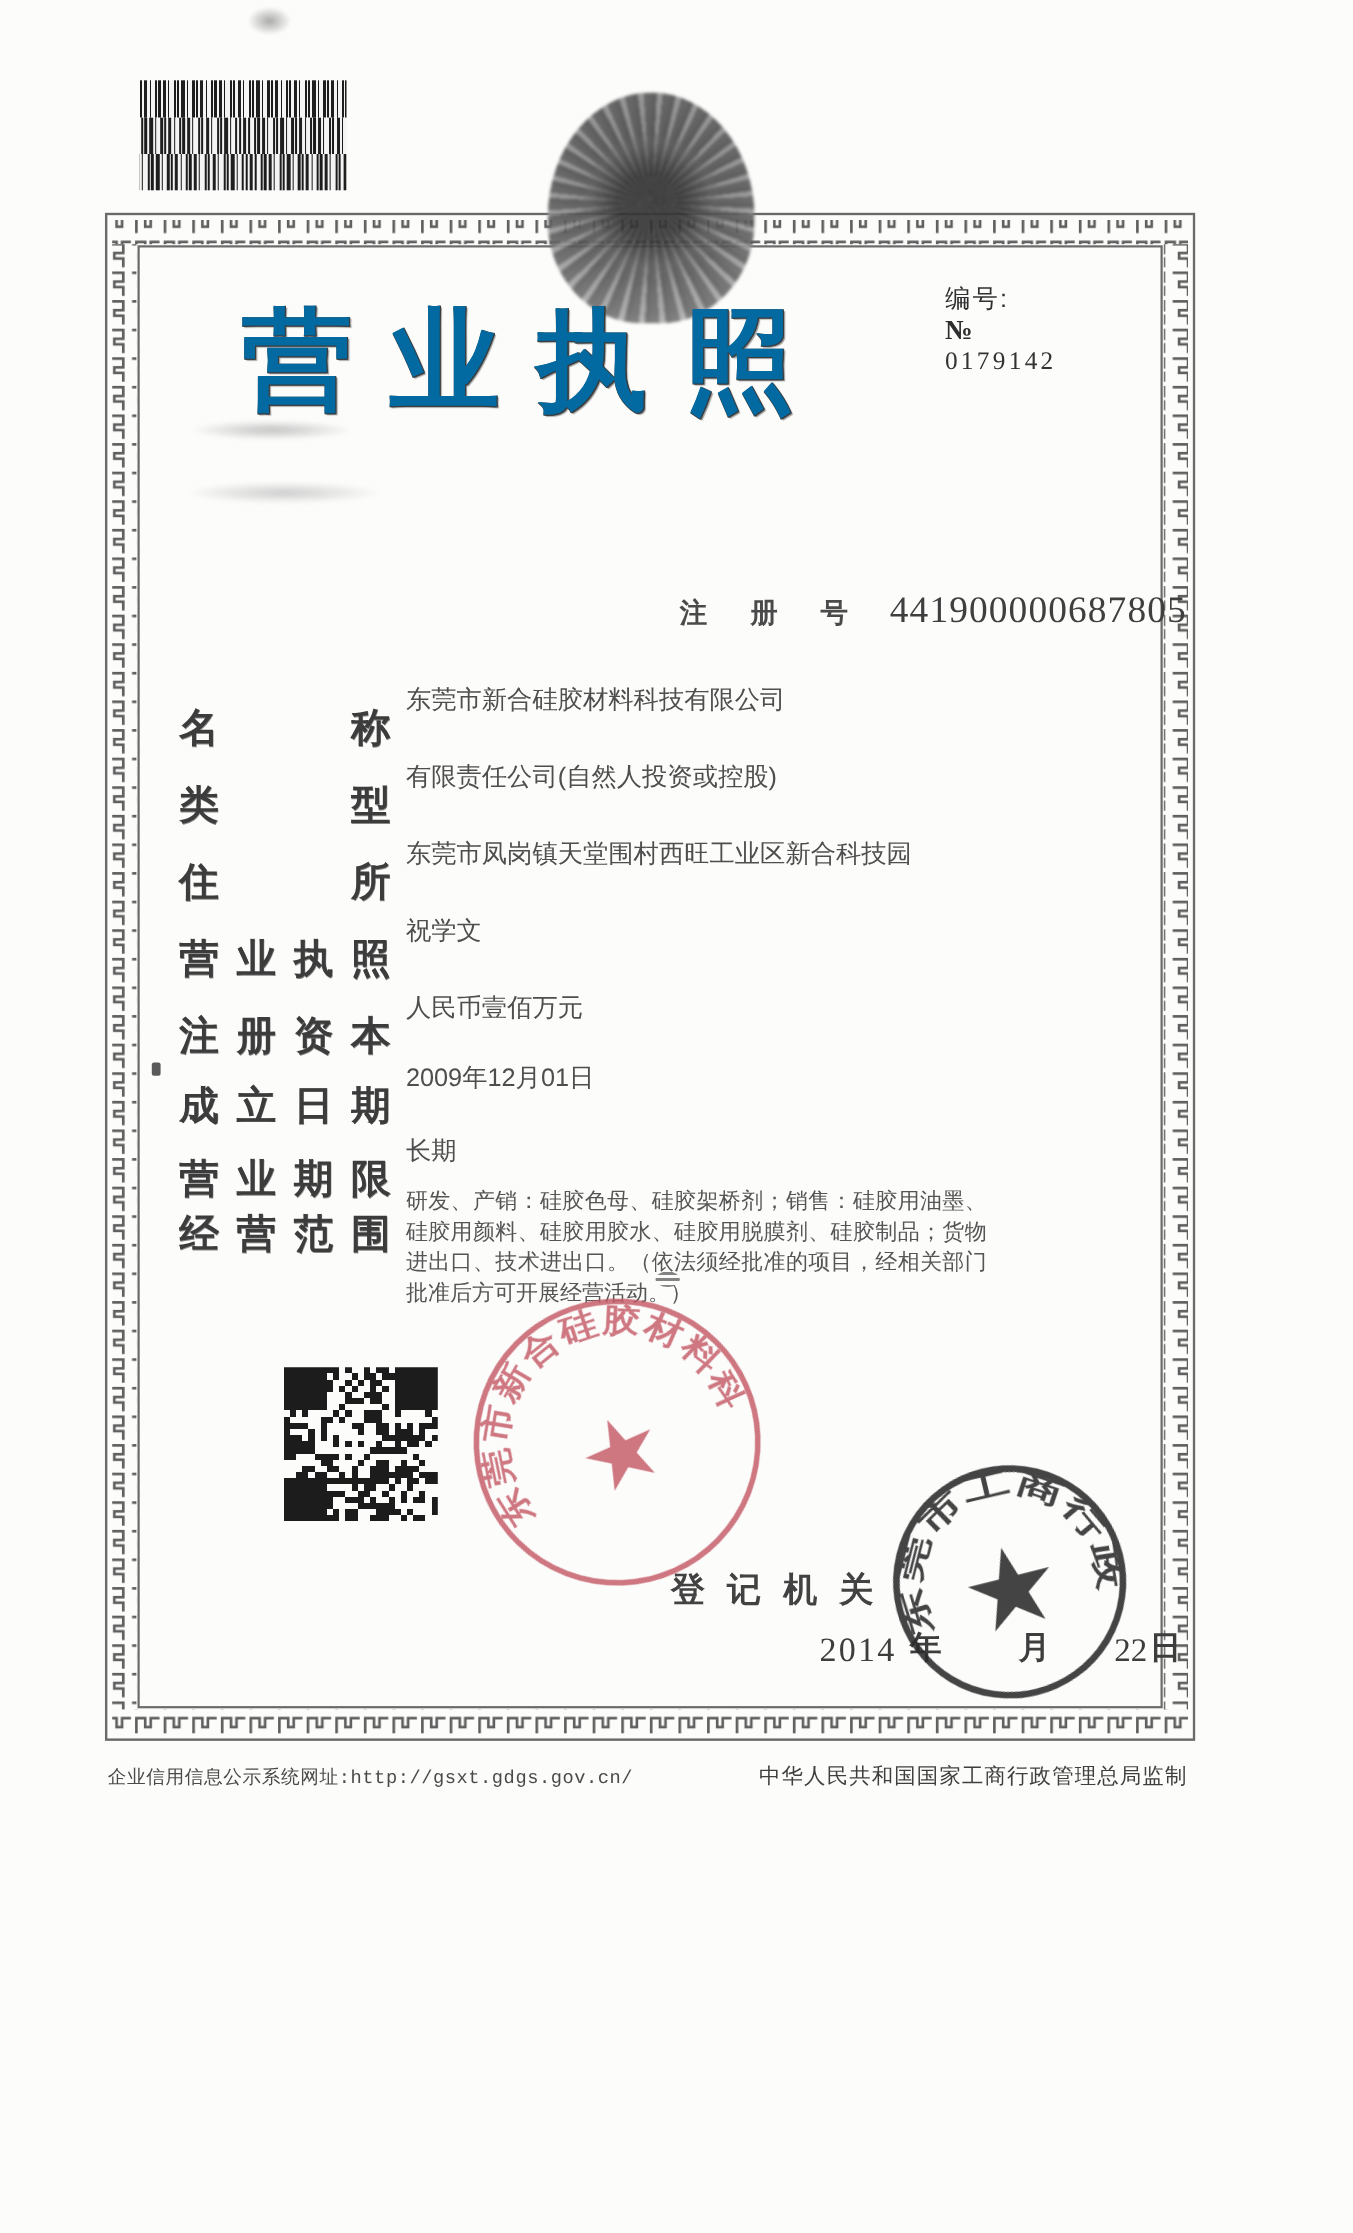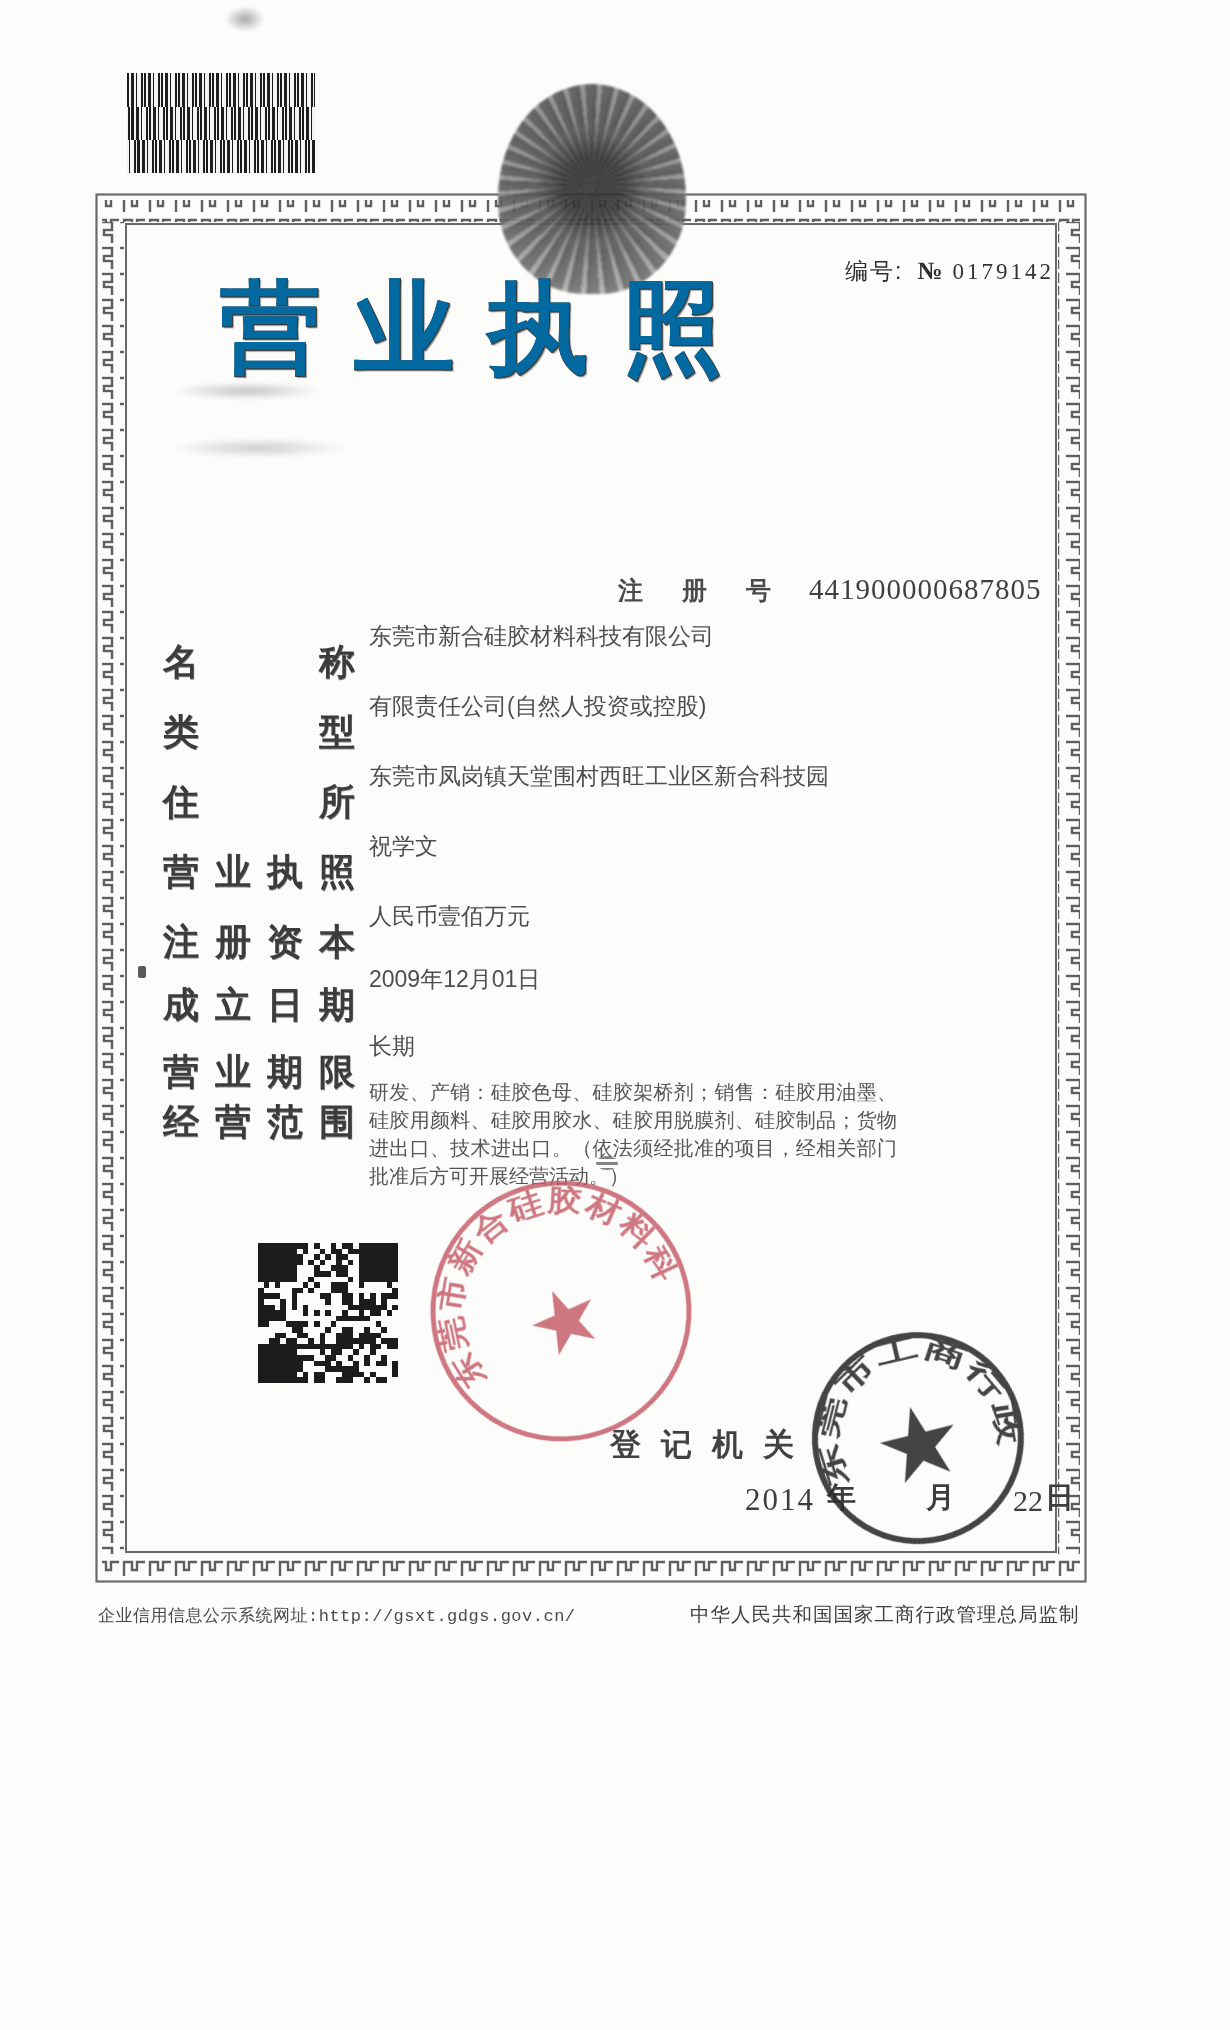--- a/index.html
+++ b/index.html
@@ -27,34 +27,34 @@
     opacity:.92;
   }
   #emblem:after{content:"";position:absolute;inset:18% 16% 14% 16%;border-radius:50%;
     background:radial-gradient(circle at 50% 45%,rgba(25,25,25,.55) 0 30%,rgba(90,90,90,.35) 55%,transparent 75%);
     filter:blur(1px);}
 
   
   #frame{left:95px;top:193px;z-index:1;}
 
   
-  #serial{left:845px;top:256px;display:flex;align-items:baseline;z-index:4;color:#2f2f2f;}
+  #serial{left:845px;top:256px;display:flex;align-items:baseline;z-index:4;color:#2f2f2f;flex-direction:column;}
   #serial .lbl{font-size:23px;letter-spacing:2px;}
   #serial .nosym{font-family:"Liberation Serif",serif;font-weight:bold;font-size:25px;margin:0 10px 0 14px;}
   #serial .num{font-family:"Liberation Serif",serif;font-size:23px;letter-spacing:3px;color:#333;}
 
   
   #title{left:220px;top:262px;font-size:100px;font-weight:900;letter-spacing:34px;color:#0369a1;z-index:4;
     text-shadow:1px 0 0 #3b3b3b,0 1px 0 #3b3b3b,1px 1px 0 #3b3b3b,2px 2px 1px rgba(70,70,70,.55);
     filter:blur(.3px);}
 
   
   #regno{left:618px;top:536px;display:flex;align-items:baseline;z-index:4;}
   #regno .lbl{font-size:25px;font-weight:600;letter-spacing:16px;color:#4a4a4a;}
-  #regno .num{font-family:"Liberation Serif",serif;font-size:29px;color:#3f3f3f;margin-left:22px;letter-spacing:1px;margin-top:37px;}
+  #regno .num{font-family:"Liberation Serif",serif;font-size:34px;color:#3f3f3f;margin-left:22px;letter-spacing:1px;}
 
   
   .row{position:absolute;left:163px;display:flex;align-items:flex-start;z-index:4;}
   .row .lbl{width:192px;flex:0 0 192px;font-size:36px;font-weight:700;color:#3c3c3c;
     text-align:justify;text-align-last:justify;line-height:44px;
     text-shadow:.5px .5px 0 rgba(60,60,60,.6);margin-top:28px;}
   .row .val{margin-left:14px;padding-top:9px;font-size:23px;color:#4e4e4e;white-space:nowrap;}
   .row .val.small{font-size:20px;line-height:28px;white-space:normal;width:528px;text-align:justify;padding-top:6px;color:#555;}
 
   

